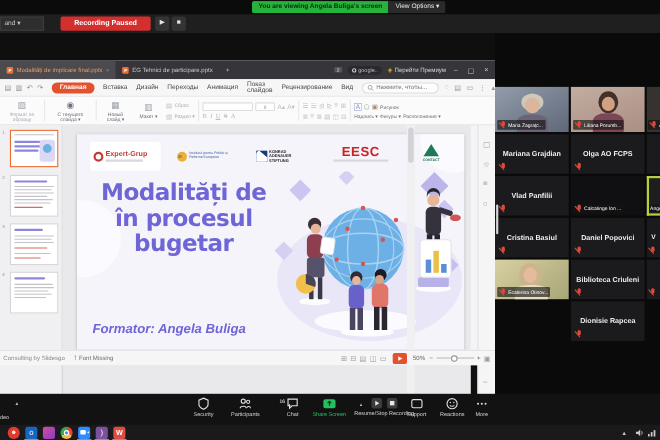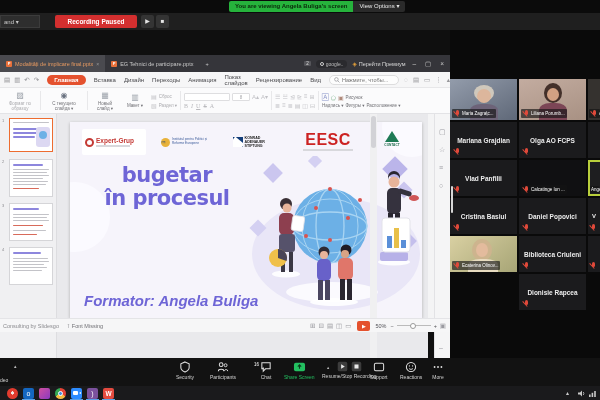--- a/index.html
+++ b/index.html
@@ -71,32 +71,32 @@
   .tline.red { background:#d86a5a; height:1px; }
 
   #canvas { left:57px; top:59px; width:371px; height:259px; background:#e9e9ec; }
   #slide { position:absolute; left:13px; top:8px; width:352px; height:196px; background:#f6f4fb;
     box-shadow:0 1px 3px rgba(0,0,0,.25); overflow:hidden; }
   .blob { position:absolute; background:#fbfaff; border-radius:50%; }
   .logo { position:absolute; top:7px; height:26px; background:#fff; border-radius:2px; display:flex; align-items:center; gap:2px; padding:2px 3px; }
   .lg-red { color:#c43a35; font-weight:bold; font-size:6.5px; }
   .lg-small { font-size:3.2px; color:#3a5a9a; line-height:3.6px; }
   .lg-kas { font-size:3.6px; font-weight:bold; color:#222; line-height:4px; }
-  .lg-eesc { color:#c22; font-weight:bold; font-size:16px; letter-spacing:0.5px; }
+  .lg-eesc { color:#c22; font-weight:bold; font-size:12px; letter-spacing:0.5px; }
   .lg-contact { font-size:3.2px; color:#1c6b4a; font-weight:bold; }
   .tri { width:0; height:0; border-left:7px solid transparent; border-right:7px solid transparent; border-bottom:11px solid #1e7a55; }
   .kasbox { width:10px; height:10px; background:#123d7a; position:relative; overflow:hidden; }
   .kasbox::after { content:""; position:absolute; left:-3px; top:2px; width:12px; height:12px; background:#fff; transform:rotate(40deg); }
   .egc { width:9px; height:9px; border:2px solid #c43a35; border-radius:50%; }
   .ipre-b { width:9px; height:9px; background:#e8b23a; border-radius:50%; position:relative; }
   .ipre-b::after { content:"▯▯▯"; position:absolute; left:0.5px; top:2px; font-size:3px; color:#123d7a; letter-spacing:-0.5px;}
   #slide-title { position:absolute; left:6px; top:42px; width:182px; text-align:center;
     font-family:"DejaVu Sans", sans-serif; font-weight:800; font-size:21px; line-height:23px;
     color:#6e65d6; letter-spacing:-0.5px; }
-  #formator { position:absolute; left:14px; top:170px; font-size:15px; font-style:italic; font-weight:bold; color:#6e65d6; }
+  #formator { position:absolute; left:14px; top:170px; font-size:12px; font-style:italic; font-weight:bold; color:#6e65d6; }
 
   #vscroll { left:370px; top:59px; width:7px; height:259px; background:#f0f0f1; }
   #vthumb { left:1px; top:2px; width:5px; height:32px; background:#d2d2d6; border-radius:3px; position:absolute;}
   #wps-side { left:434px; top:59px; width:16px; height:259px; background:#f5f5f6; border-left:1px solid #e2e2e5; }
   .sico { position:absolute; left:4px; font-size:7px; color:#9a9aa0; }
 
   #statusbar { left:0; top:263px; width:450px; height:14px; background:#f6f6f7; border-top:1px solid #e4e4e7;
     display:flex; align-items:center; font-size:5.5px; color:#8a8a8e; }
   .vicon { color:#9a9aa0; font-size:6.5px; margin-left:3px; }
   #playbtn { width:13px; height:10px; background:#e4512e; border-radius:2px; color:#fff; font-size:5px;
@@ -354,22 +354,23 @@
         <div class="logo" style="left:226px; width:64px; background:transparent; flex-direction:column; gap:0;">
           <span class="lg-eesc">EESC</span>
           <span style="width:50px; height:2px; background:#d8d8dc;"></span>
         </div>
         <div class="logo" style="left:302px; width:40px; background:transparent; flex-direction:column; gap:1px;">
           <span class="tri"></span>
           <span class="lg-contact">CONTACT</span>
         </div>
 
         <div id="slide-title">
+          <div>Modalități de</div>
+          <div>în procesul</div>
           <div>bugetar</div>
-          <div>în procesul</div>
         </div>
         <div id="formator">Formator: Angela Buliga</div>
 
         <svg class="abs" style="left:178px; top:34px;" width="172" height="160" viewBox="0 0 172 160">
           <ellipse cx="88" cy="98" rx="84" ry="56" fill="#e9e6f7"></ellipse>
           <rect x="18" y="10" width="14" height="14" fill="#cbc6ef" transform="rotate(45 25 17)"></rect>
           <rect x="138" y="4" width="18" height="18" fill="#bbb5ea" transform="rotate(45 147 13)"></rect>
           <rect x="150" y="28" width="12" height="12" fill="#cbc6ef" transform="rotate(45 156 34)"></rect>
           <rect x="4" y="66" width="12" height="12" fill="#d4d0f2" transform="rotate(45 10 72)"></rect>
           <rect x="152" y="78" width="14" height="14" fill="#c4bfec" transform="rotate(45 159 85)"></rect>

